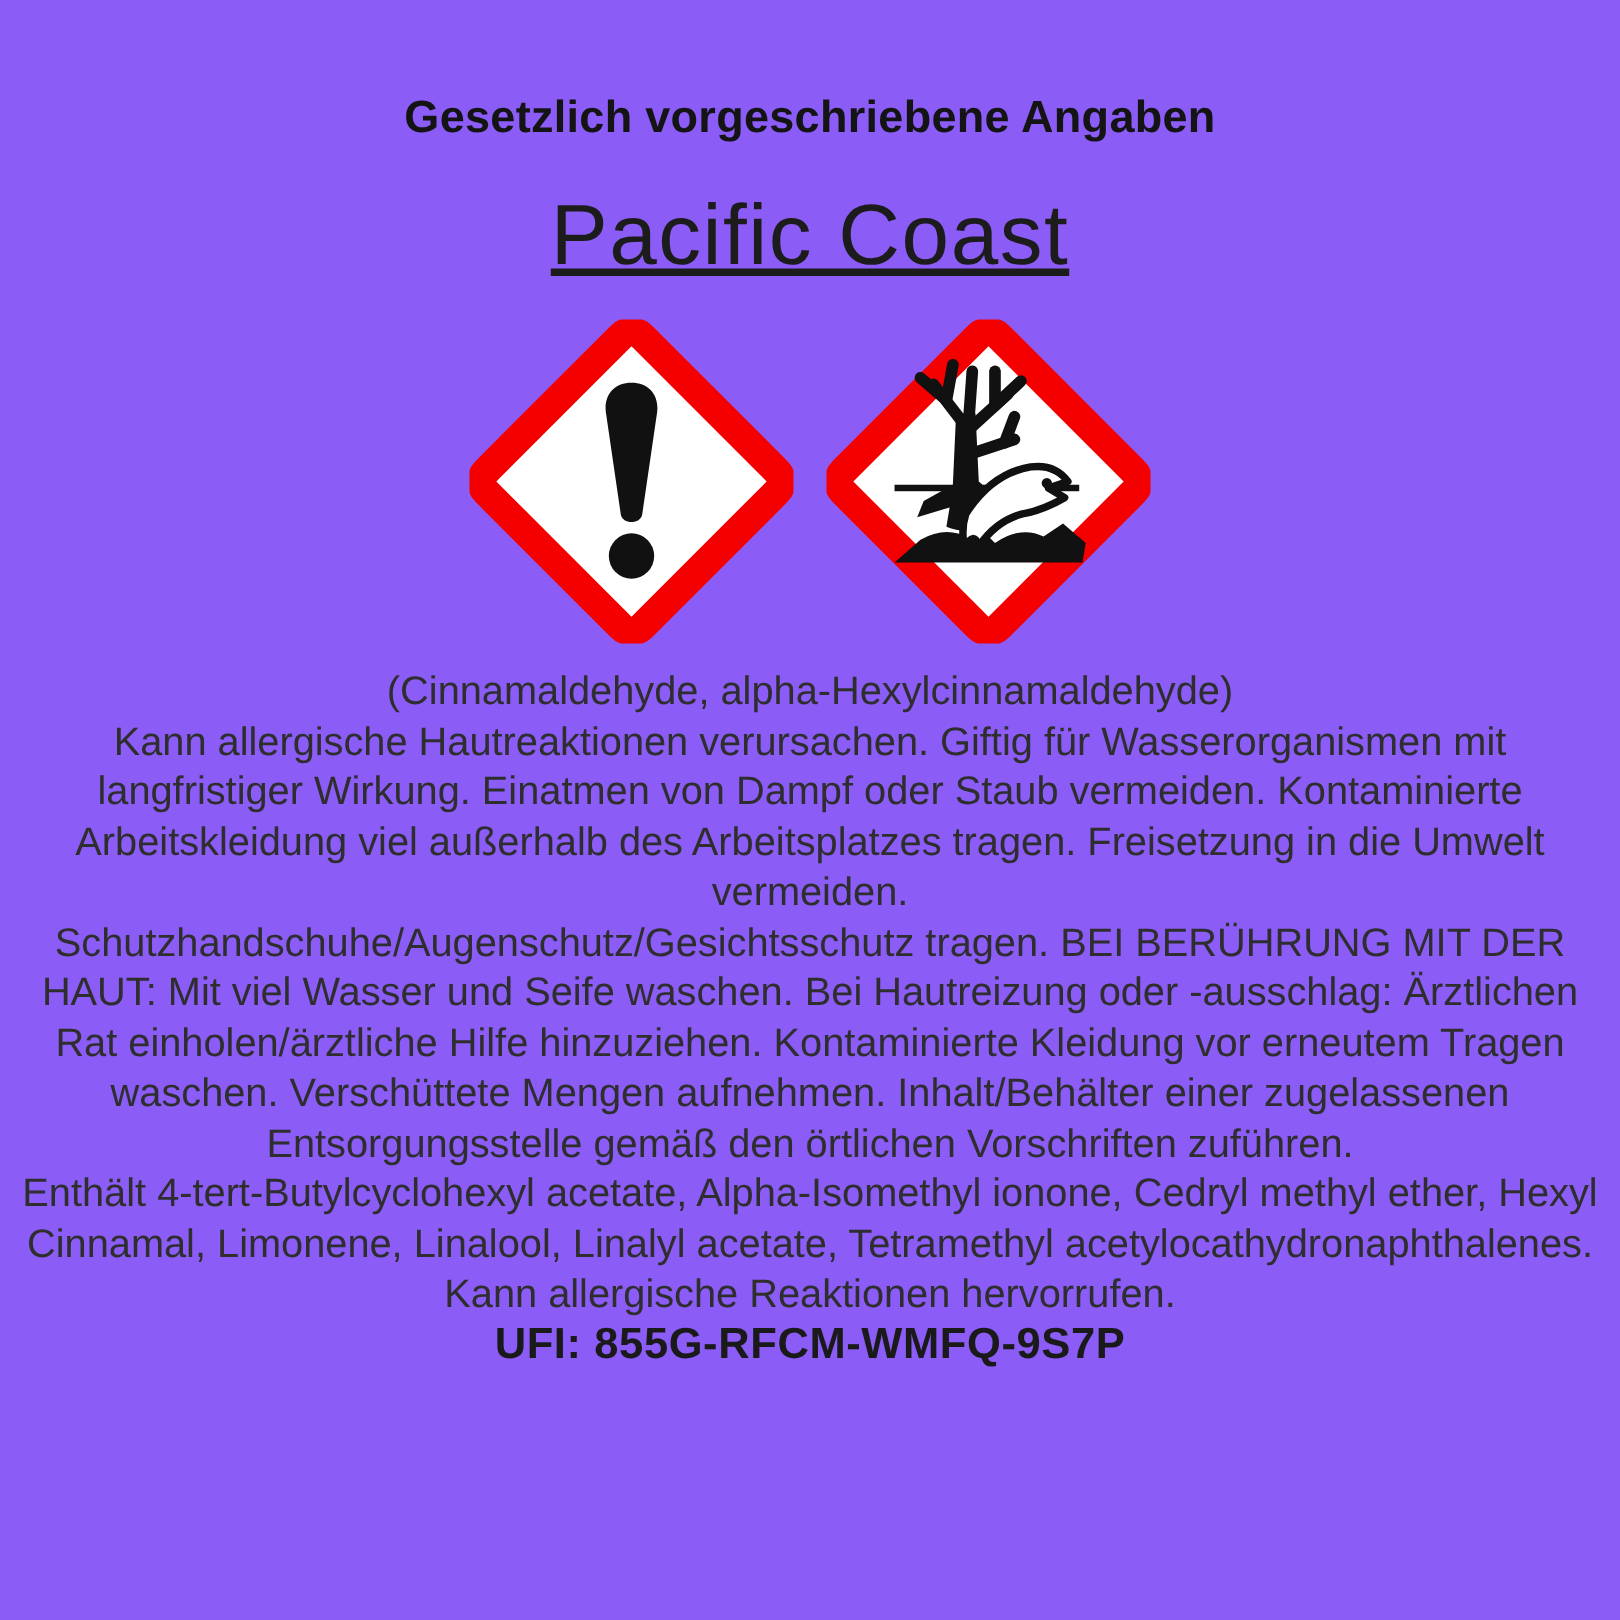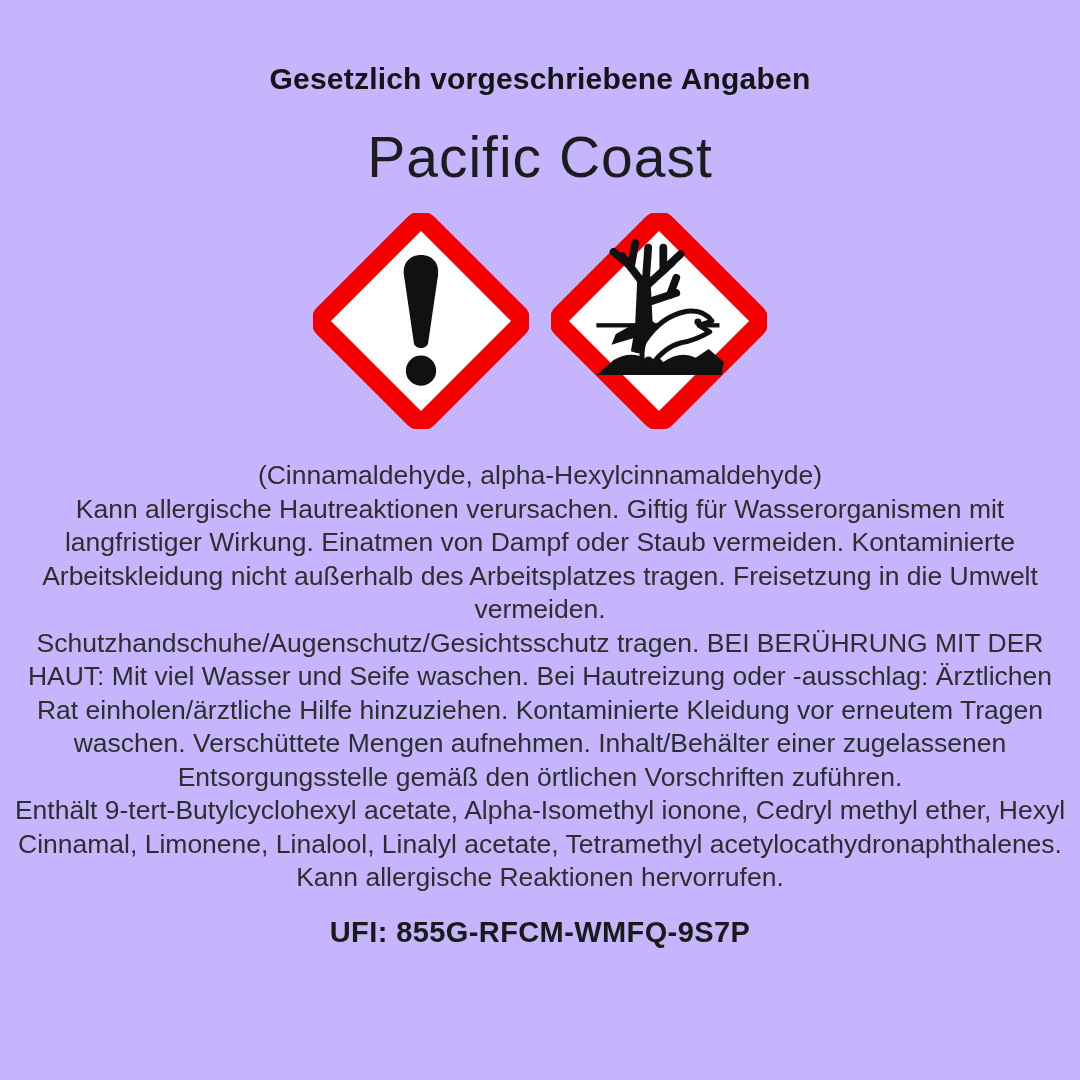--- a/index.html
+++ b/index.html
@@ -6,63 +6,63 @@
   html, body {
     width: 1080px; height: 1080px;
     font-family: "Liberation Sans", "DejaVu Sans", sans-serif;
   }
   body { background: #e4e4e6; overflow: hidden; }
 
   .label-sheet {
     width: 1080px; height: 1080px;
     display: flex; flex-direction: column; align-items: center;
     padding: 58px 10px 12px 10px;
-    background: #c4b5fd;
+    background: #8b5cf6;
   }
 
   .legal-header {
     text-align: center;
     font-weight: 700;
     font-size: 30px;
     line-height: 1.38;
     color: #141414;
     letter-spacing: 0.2px;
   }
 
   .product-name {
     margin-top: 30px;
     font-size: 57px;
     font-weight: 300;
     color: #1c1c1c;
     letter-spacing: 1px;
     line-height: 1.0;
+    text-decoration: underline;
   }
 
   .pictogram-row {
     margin-top: 26px;
     display: flex;
     align-items: center;
     gap: 22px;
     height: 218px;
   }
   .pictogram { width: 216px; height: 216px; display: block; }
 
   .text-block {
     width: 1060px;
     text-align: center;
     color: #2e2e2e;
     font-size: 26.5px;
     line-height: 33.5px;
     font-weight: 400;
   }
-  .allergens-line { margin-top: 29px; }
+  .allergens-line { margin-top: 14px; }
   .signal-word { margin-top: 7px; }
   .paragraph { }
   .ufi-line {
-    margin-top: 21px;
     font-weight: 700;
     font-size: 29px;
     color: #1a1a1a;
     letter-spacing: 0.4px;
   }
 </style>
 </head>
 <body>
 
 <div class="label-sheet">
@@ -107,19 +107,19 @@
       <path d="M21 75 L29 68 Q37 63.5 44 67.5 L48 65 L52 69 Q60 63.5 67 67 L73 63 L80 69 L79 75 Z" fill="#111111"></path>
 
       <path d="M43 60 Q51 47.5 63 45.5 Q70.5 44.5 74.5 50 L68.5 52 L73.5 55 Q66.5 59 60.5 60 Q52.5 62 47 70 Q45.5 65 42.5 70.5 Q41.5 64.5 43 60 Z" fill="#ffffff" stroke="#111111" stroke-width="2.3" stroke-linejoin="round"></path>
       <circle cx="68" cy="50.5" r="1.6" fill="#111111"></circle>
     </svg>
 
   </div>
 
   <div class="text-block">
     <div class="allergens-line">(Cinnamaldehyde, alpha-Hexylcinnamaldehyde)</div>
-    <div class="paragraph">Kann allergische Hautreaktionen verursachen. Giftig für Wasserorganismen mit langfristiger Wirkung. Einatmen von Dampf oder Staub vermeiden. Kontaminierte Arbeitskleidung nicht außerhalb des Arbeitsplatzes tragen. Freisetzung in die Umwelt vermeiden.</div>
+    <div class="paragraph">Kann allergische Hautreaktionen verursachen. Giftig für Wasserorganismen mit langfristiger Wirkung. Einatmen von Dampf oder Staub vermeiden. Kontaminierte Arbeitskleidung viel außerhalb des Arbeitsplatzes tragen. Freisetzung in die Umwelt vermeiden.</div>
     <div class="paragraph">Schutzhandschuhe/Augenschutz/Gesichtsschutz tragen. BEI BERÜHRUNG MIT DER HAUT: Mit viel Wasser und Seife waschen. Bei Hautreizung oder -ausschlag: Ärztlichen Rat einholen/ärztliche Hilfe hinzuziehen. Kontaminierte Kleidung vor erneutem Tragen waschen. Verschüttete Mengen aufnehmen. Inhalt/Behälter einer zugelassenen Entsorgungsstelle gemäß den örtlichen Vorschriften zuführen.</div>
-    <div class="paragraph">Enthält 9-tert-Butylcyclohexyl acetate, Alpha-Isomethyl ionone, Cedryl methyl ether, Hexyl Cinnamal, Limonene, Linalool, Linalyl acetate, Tetramethyl acetylocathydronaphthalenes. Kann allergische Reaktionen hervorrufen.</div>
+    <div class="paragraph">Enthält 4-tert-Butylcyclohexyl acetate, Alpha-Isomethyl ionone, Cedryl methyl ether, Hexyl Cinnamal, Limonene, Linalool, Linalyl acetate, Tetramethyl acetylocathydronaphthalenes. Kann allergische Reaktionen hervorrufen.</div>
     <div class="ufi-line">UFI: 855G-RFCM-WMFQ-9S7P</div>
   </div>
 
 </div>
 
 </body></html>

